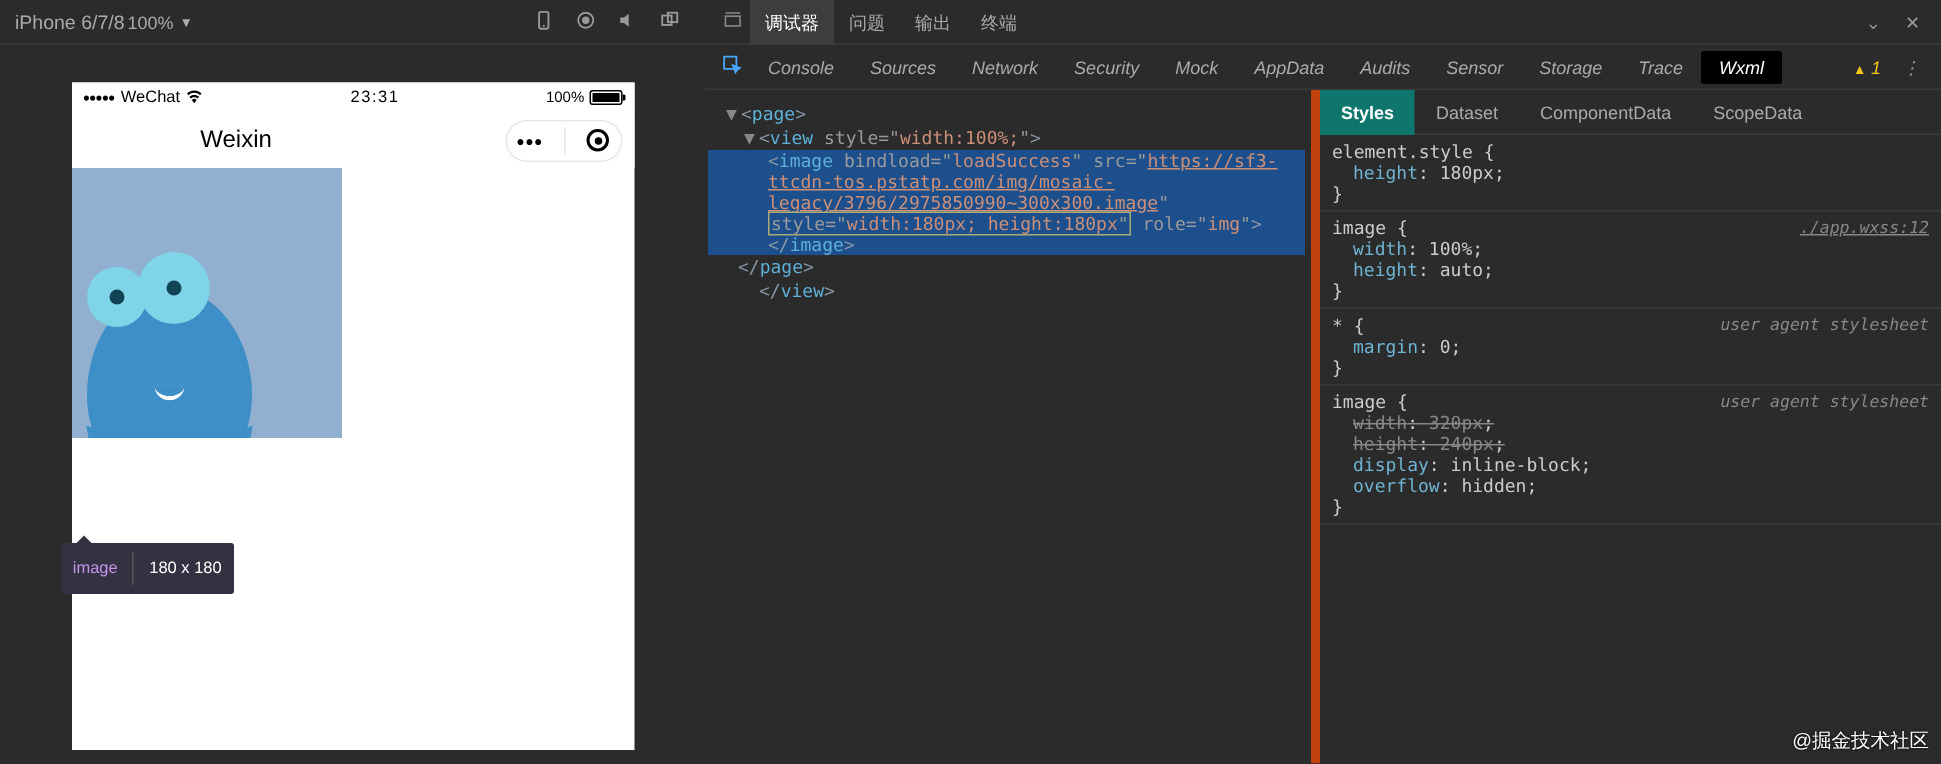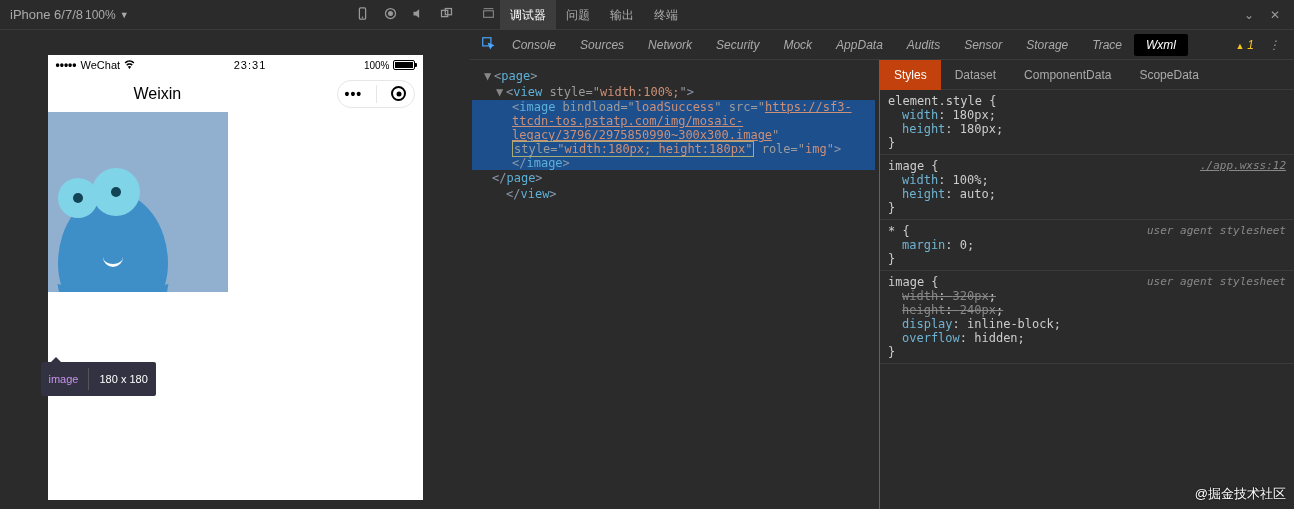--- a/index.html
+++ b/index.html
@@ -94,36 +94,36 @@
   .r-sub { height:30px; display:flex; align-items:center; padding:0 6px; border-bottom:1px solid #3a3a3a;font-style:italic;}
   .r-sub .picker { width:24px; text-align:center; color:#4aa7ff;}
   .r-sub .picker svg{width:14px;height:14px;}
   .r-sub .st { padding:0 12px; font-size:12px; color:#aaa; cursor:pointer;}
   .r-sub .st.active { background:#000; color:#fff; border-radius:2px; padding:4px 12px;}
   .r-sub .warn { color:#f5c518; font-size:12px; padding:0 6px;}
   .r-sub .warn::before{content:"▲"; font-size:9px; margin-right:3px;}
   .r-sub .dots3{ padding:0 8px; color:#999;}
 
   .r-body { flex:1; display:flex; min-height:0;}
-  .dom-panel { width:410px; border-right:1px solid #c2410c; padding:8px 4px; font-family: Menlo, Consolas, monospace; font-size:12px; color:#ccc; overflow:hidden; position:relative;}
+  .dom-panel { width:410px; border-right:6px solid #c2410c; padding:8px 4px; font-family: Menlo, Consolas, monospace; font-size:12px; color:#ccc; overflow:hidden; position:relative;}
   .dom-line { white-space:pre-wrap; line-height:16px; padding-left:10px;}
   .tri { color:#888; display:inline-block; width:10px;}
   .tag-punc{color:#8a97a8;}
   .tag-name{color:#5db0d7;}
   .attr-name{color:#9b9b9b;margin-top:20px;}
   .attr-eq{color:#9b9b9b;}
   .attr-val{color:#cc8f77;}
   .dom-sel{ background:#1d4f8c; display:block; padding:0 2px 0 12px; margin-left:-2px;}
   .dom-sel .attr-val.link{ color:#cc8f77; text-decoration:underline;}
   .boxed { border:1px solid #aa7; padding:0 1px;}
 
   .styles-panel { flex:1; display:flex; flex-direction:column; min-width:0;}
   .s-tabs { height:30px; display:flex; align-items:center; border-bottom:1px solid #3a3a3a;}
   .s-tabs .stab { padding:0 14px; height:30px; line-height:30px; font-size:12px; color:#aaa; cursor:pointer;}
-  .s-tabs .stab.active { background:#c2410c; color:#fff;}
+  .s-tabs .stab.active { background:#0f766e; color:#fff;font-weight:bold;}
   .s-body { flex:1; overflow:auto; font-family: Menlo, Consolas, monospace; font-size:12px; position:relative;}
   .rule { border-bottom:1px solid #3a3a3a; padding:4px 8px 4px 8px; position:relative;}
   .rule .origin { position:absolute; right:8px; top:4px; font-style:italic; color:#888; font-size:11px;}
   .rule .origin.link{ text-decoration:underline; color:#888; cursor:pointer;}
   .selector { color:#ccc;}
   .brace { color:#ccc;}
   .prop { padding-left:14px;}
   .pname{ color:#6fb3d2;}
   .pcolon{color:#ccc;}
   .pval{ color:#ccc;}
@@ -271,21 +271,20 @@
       <div class="s-tabs">
         <span class="stab active">Styles</span>
         <span class="stab">Dataset</span>
         <span class="stab">ComponentData</span>
         <span class="stab">ScopeData</span>
       </div>
       <div class="s-body" id="styles-body">
 
       <div class="rule">
             <div><span class="selector">element.style</span> <span class="brace">{</span></div>
-            <div class="prop "><span class="pname">width</span><span class="pcolon">: </span><span class="pval">180px</span><span class="psemi">;</span></div>
             <div class="prop "><span class="pname">height</span><span class="pcolon">: </span><span class="pval">180px</span><span class="psemi">;</span></div>
             <div><span class="brace">}</span></div>
           </div>
           <div class="rule">
             <span class="origin link">./app.wxss:12</span>
             <div><span class="selector">image</span> <span class="brace">{</span></div>
             <div class="prop "><span class="pname">width</span><span class="pcolon">: </span><span class="pval">100%</span><span class="psemi">;</span></div>
             <div class="prop "><span class="pname">height</span><span class="pcolon">: </span><span class="pval">auto</span><span class="psemi">;</span></div>
             <div><span class="brace">}</span></div>
           </div>

